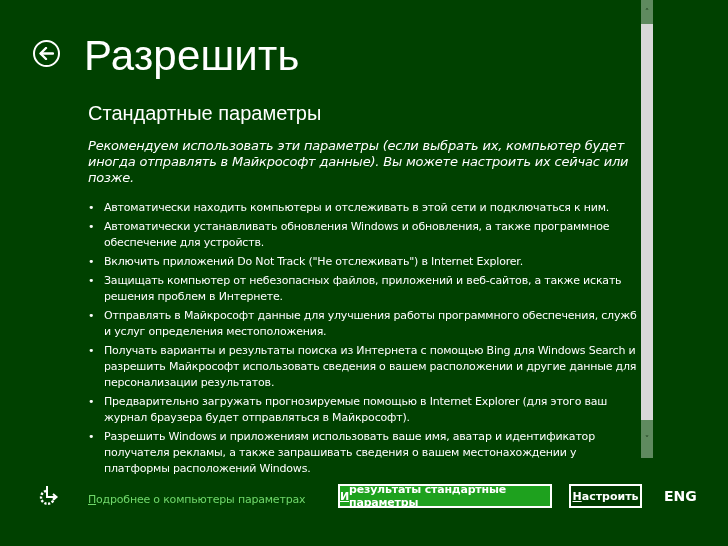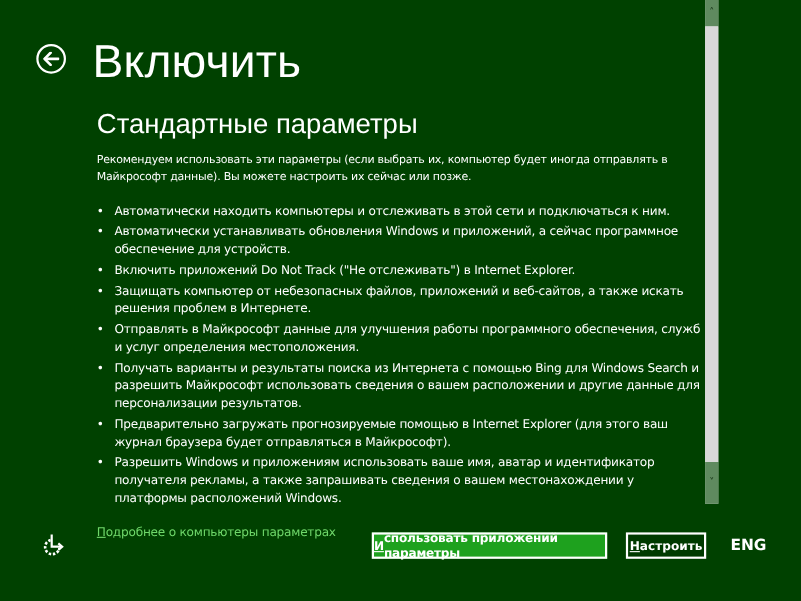--- a/index.html
+++ b/index.html
@@ -22,25 +22,26 @@
       position: absolute; left: 84px; top: 30px;
       font-family: "Liberation Sans", sans-serif;
       font-size: 42px; font-weight: 300; letter-spacing: 0.2px;
       line-height: 52px; margin: 0; font-weight: normal;
     }
     .content {
       position: absolute; left: 88px; top: 100px; width: 550px;
     }
     .section-title {
       font-family: "Liberation Sans", sans-serif;
-      font-size: 25px; font-weight: normal; margin: 0 0 10px 0; line-height: 26px;
+      font-size: 20px; font-weight: normal; margin: 0 0 10px 0; line-height: 26px;
     }
     .intro {
-      font-size: 10px; line-height: 16px; margin: 12px 0 14px 0;
+      font-size: 13px; line-height: 16px; margin: 12px 0 14px 0;
       letter-spacing: -0.2px;
+      font-style: italic;
     }
     ul.bullets { list-style: none; margin: 0; padding: 0; }
     ul.bullets li {
       position: relative; padding-left: 16px;
       font-size: 11px; line-height: 16px; margin-bottom: 3px;
       letter-spacing: -0.2px;
     }
     ul.bullets li .dot {
       position: absolute; left: 0; top: 0;
     }
@@ -89,28 +90,28 @@
   </style>
 </head>
 <body>
 
 <div class="back-btn">
   <svg width="15" height="13" viewBox="0 0 15 13">
     <path d="M7 1 L1.5 6.5 L7 12" stroke="#fff" stroke-width="2.4" fill="none" stroke-linecap="round" stroke-linejoin="round"></path>
     <path d="M2 6.5 H14" stroke="#fff" stroke-width="2.4" stroke-linecap="round"></path>
   </svg>
 </div>
-<h1 class="page-title">Включить</h1>
+<h1 class="page-title">Разрешить</h1>
 
 <div class="content">
   <h2 class="section-title">Стандартные параметры</h2>
   <p class="intro">Рекомендуем использовать эти параметры (если выбрать их, компьютер будет иногда отправлять в Майкрософт данные). Вы можете настроить их сейчас или позже.</p>
   <ul class="bullets">
     <li><span class="dot">•</span><span>Автоматически находить компьютеры и отслеживать в этой сети и подключаться к ним.</span></li>
-    <li><span class="dot">•</span><span>Автоматически устанавливать обновления Windows и приложений, а сейчас программное обеспечение для устройств.</span></li>
+    <li><span class="dot">•</span><span>Автоматически устанавливать обновления Windows и обновления, а также программное обеспечение для устройств.</span></li>
     <li><span class="dot">•</span><span>Включить приложений Do Not Track ("Не отслеживать") в Internet Explorer.</span></li>
     <li><span class="dot">•</span><span>Защищать компьютер от небезопасных файлов, приложений и веб-сайтов, а также искать решения проблем в Интернете.</span></li>
     <li><span class="dot">•</span><span>Отправлять в Майкрософт данные для улучшения работы программного обеспечения, служб и услуг определения местоположения.</span></li>
     <li><span class="dot">•</span><span>Получать варианты и результаты поиска из Интернета с помощью Bing для Windows Search и разрешить Майкрософт использовать сведения о вашем расположении и другие данные для персонализации результатов.</span></li>
     <li><span class="dot">•</span><span>Предварительно загружать прогнозируемые помощью в Internet Explorer (для этого ваш журнал браузера будет отправляться в Майкрософт).</span></li>
     <li><span class="dot">•</span><span>Разрешить Windows и приложениям использовать ваше имя, аватар и идентификатор получателя рекламы, а также запрашивать сведения о вашем местонахождении у платформы расположений Windows.</span></li>
   </ul>
   <a class="more-link"><span class="u">П</span><span>одробнее о компьютеры параметрах</span></a>
 </div>
 
@@ -127,19 +128,19 @@
 <div class="ease-icon">
   <svg width="22" height="22" viewBox="0 0 22 22">
     <path d="M8 7 A6.5 6.5 0 1 0 16 14" stroke="#fff" stroke-width="2.4" fill="none" stroke-dasharray="2.2 1.6"></path>
     <path d="M9 2 V13 H18" stroke="#fff" stroke-width="2" fill="none"></path>
     <path d="M15 10 L18.5 13 L15 16" stroke="#fff" stroke-width="2" fill="none"></path>
   </svg>
 </div>
 
 <div class="btn-primary">
   <span class="u">И</span>
-    <span>спользовать приложений параметры</span>
+    <span>результаты стандартные параметры</span>
 </div>
 <div class="btn-secondary">
   <span class="u">Н</span>
     <span>астроить</span>
 </div>
 <div class="lang">ENG</div>
 
 </body></html>

